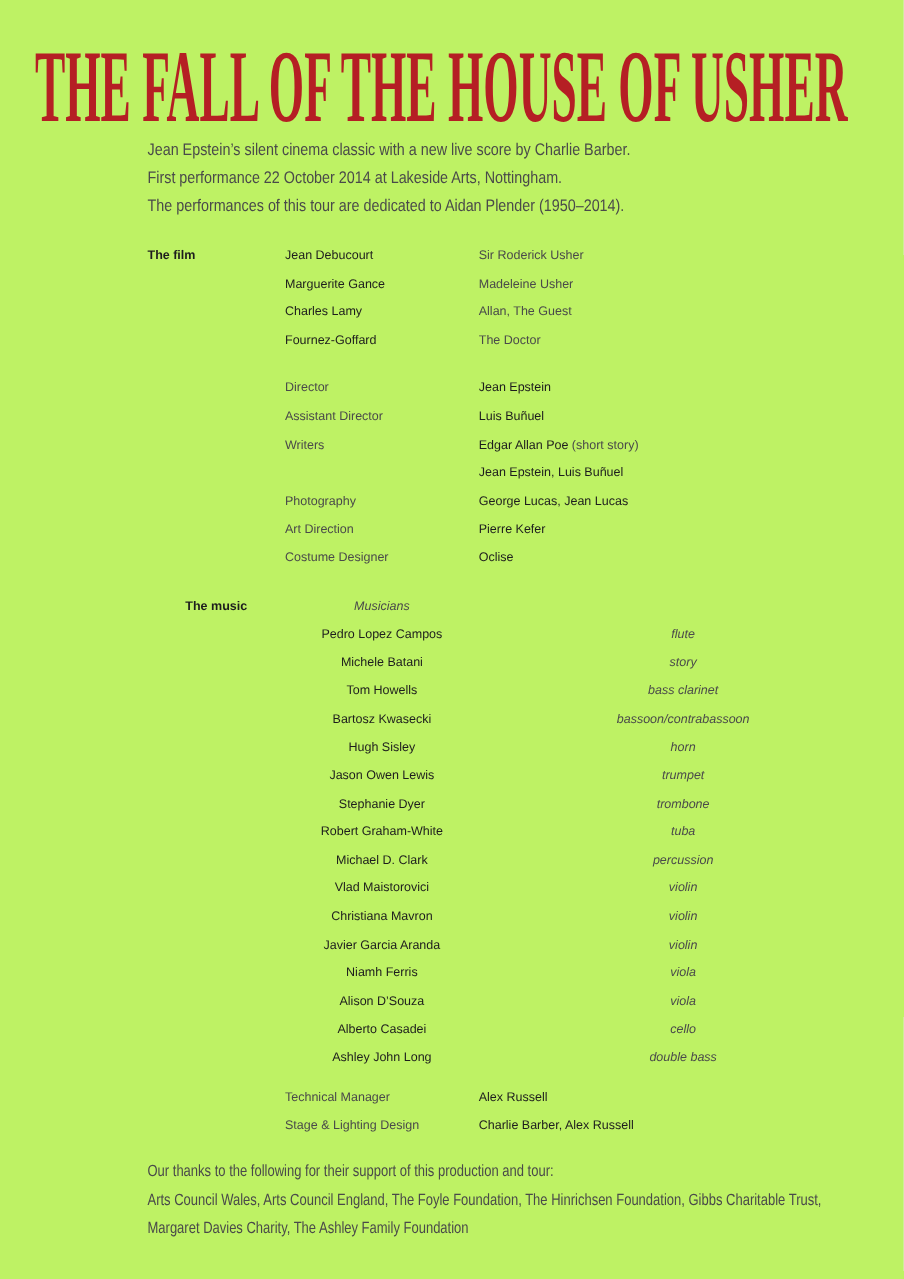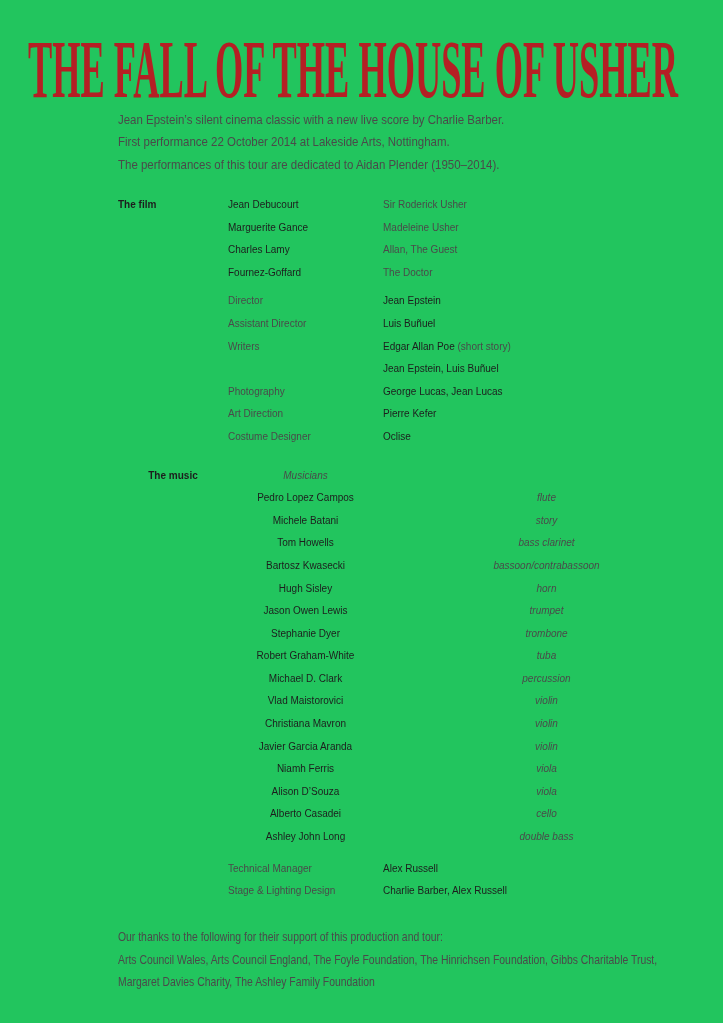--- a/index.html
+++ b/index.html
@@ -1,21 +1,21 @@
 <!DOCTYPE html>
 <html><head>
 <meta charset="utf-8">
 <style>
   html, body { margin: 0; padding: 0; background: #e8e8e8; }
   .page {
     position: relative;
     width: 723px;
     height: 1023px;
     margin: 0 auto;
-    background: #22c55e;
+    background: #bef264;
     overflow: hidden;
     font-family: "Liberation Sans", "DejaVu Sans", sans-serif;
   }
   .title-svg { position: absolute; left: 28px; top: 30px; }
   .title-text {
     font-family: "Liberation Serif", "DejaVu Serif", serif;
     font-weight: bold;
     font-size: 71px;
   }
   .intro {
@@ -27,21 +27,21 @@
   .credits {
     position: absolute; left: 118px; top: 194px; width: 592px;
     font-size: 10px; color: #4a4a4a;
   }
   .row { display: flex; height: 22.6px; line-height: 22.6px; white-space: nowrap; }
   .c1 { width: 110px; flex: none; font-weight: bold; color: #1d1d1d; }
   .c2 { width: 155px; flex: none; }
   .c3 { flex: 1; min-width: 0; }
   .b { font-weight: normal; color: #1d1d1d; }
   .i { font-style: italic; }
-  .grp-crew { margin-top: 6px; }
+  .grp-crew { margin-top: 16px; }
   .grp-music { margin-top: 16px; text-align: center; }
   .grp-prod { margin-top: 9px; }
   .footer {
     position: absolute; left: 118px; top: 926px;
     font-size: 13px; line-height: 22.6px; color: #4a4a4a;
     white-space: nowrap;
     transform: scaleX(0.8); transform-origin: left top;
   }
 </style>
 </head>

